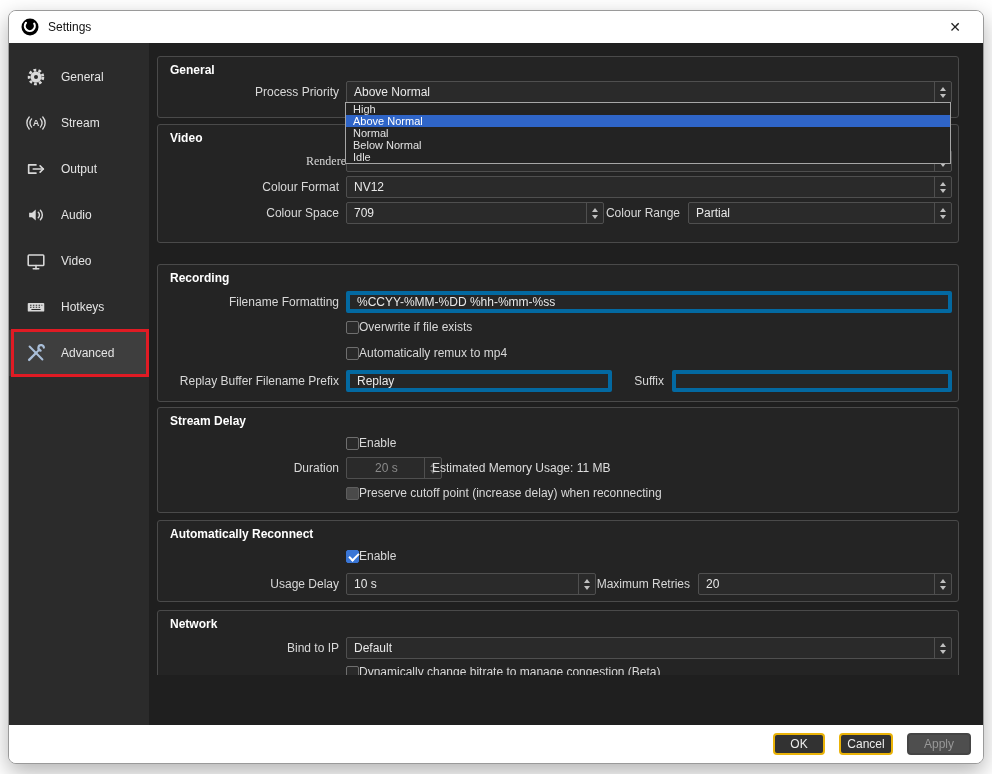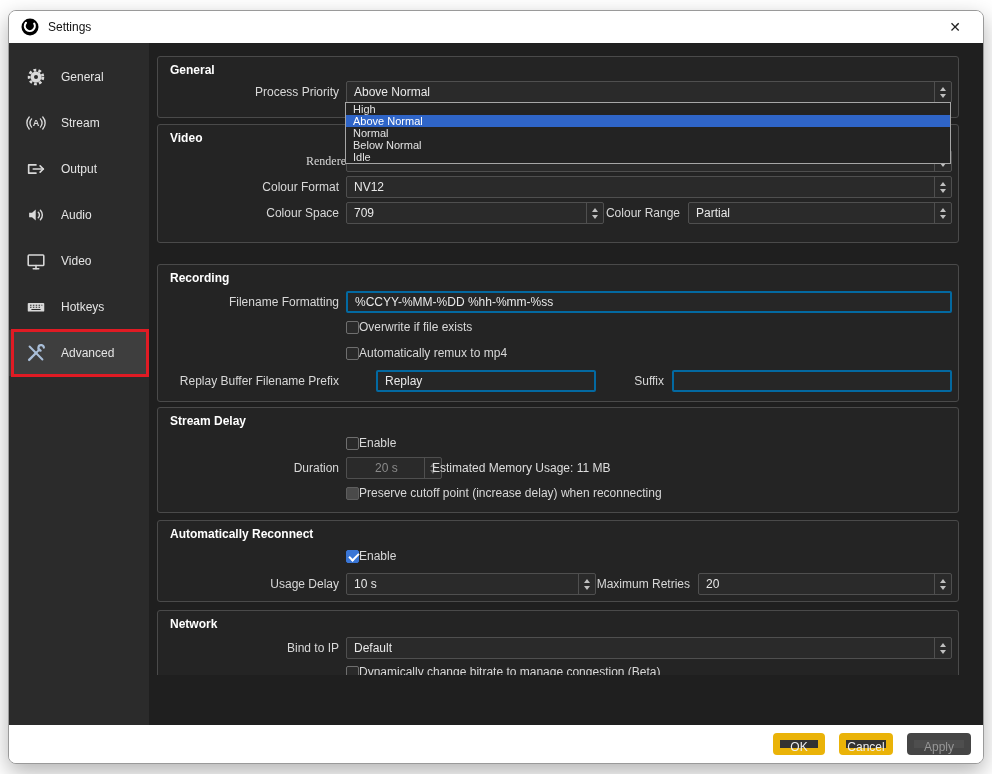--- a/index.html
+++ b/index.html
@@ -32,39 +32,39 @@
   .combo, .spinbox { position:absolute; height:22px; background:#2a2a2a; border:1px solid #4f4f4f; border-radius:2px;
            display:flex; align-items:center; padding-left:7px; color:#e8e8e8; font-size:12px; }
   .cval { white-space:nowrap; overflow:hidden; }
   .carr { margin-left:auto; width:17px; height:100%; border-left:1px solid #4f4f4f; display:flex; flex-direction:column;
           justify-content:center; align-items:center; gap:3px; flex:none; }
   .tu { width:0; height:0; border-left:3.5px solid transparent; border-right:3.5px solid transparent; border-bottom:4px solid #c0c0c0; }
   .td { width:0; height:0; border-left:3.5px solid transparent; border-right:3.5px solid transparent; border-top:4px solid #c0c0c0; }
   .disabledfield { color:#8a8a8a; }
   .disabledfield .tu { border-bottom-color:#6e6e6e; } .disabledfield .td { border-top-color:#6e6e6e; }
 
-  .tinput { position:absolute; height:22px; background:#262626; border:2px solid #0369a1; border-radius:2px;
+  .tinput { position:absolute; height:22px; background:#262626; border:4px solid #0369a1; border-radius:2px;
             color:#e8e8e8; font-size:12px; padding:0 7px; outline:none; font-family:"Liberation Sans", sans-serif; }
 
   .checkrow { position:absolute; display:flex; align-items:center; gap:0; font-size:12px; color:#d8d8d8; height:14px; }
   .cb { width:13px; height:13px; border:1px solid #6f6f6f; background:#2a2a2a; border-radius:2px; flex:none; position:relative; }
   .cb.checked { background:#3a76d6; border-color:#3a76d6; }
   .cb.checked::after { content:""; position:absolute; left:3.5px; top:0.5px; width:4px; height:8px;
                        border:solid #fff; border-width:0 2px 2px 0; transform:rotate(45deg); }
   .cb.disabled { background:#4a4a4a; border-color:#5e5e5e; }
 
   .popup { position:absolute; left:196px; top:59px; width:606px; background:#232323; border:1px solid #a6a6a6; z-index:40; }
   .opt { height:12px; line-height:12px; padding-left:7px; font-size:11px; color:#e2e2e2; white-space:nowrap; }
   .opt.selected { background:#2f65c8; color:#ffffff; }
 
   .annotation { position:absolute; left:2px; top:318px; width:138px; height:48px; border:3px solid #e01b24; z-index:60; pointer-events:none; }
 
   .footer { position:absolute; left:0; right:0; bottom:0; height:38px; background:#ffffff; display:flex;
             align-items:center; justify-content:flex-end; gap:14px; padding-right:12px; }
-  .btn { height:22px; background:#323232; color:#ececec; border:7px solid #eab308; border-radius:4px; font-size:12px;
+  .btn { height:22px; background:#323232; color:#ececec; border:2px solid #eab308; border-radius:4px; font-size:12px;
          font-family:"Liberation Sans", sans-serif; }
   .btn.disabled { background:#4e4e4e; color:#979797; border-color:#454545; }
 
   svg { display:block; }
 </style>
 </head>
 <body>
 
 <div class="window">
 
@@ -213,21 +213,21 @@
           <input class="tinput" style="top: 26px; left: 188px; width: 606px;" value="%CCYY-%MM-%DD %hh-%mm-%ss">
           <div class="checkrow" style="top:55px;left:188px;">
             <span class="cb"></span>
             <span>Overwrite if file exists</span>
           </div>
           <div class="checkrow" style="top:81px;left:188px;">
             <span class="cb"></span>
             <span>Automatically remux to mp4</span>
           </div>
           <div class="lbl" style="top:105px;left:0;width:181px;">Replay Buffer Filename Prefix</div>
-          <input class="tinput" style="top: 105px; left: 188px; width: 220px; margin-left: 30px;" value="Replay">
+          <input class="tinput" style="top: 105px; left: 188px; width: 266px;" value="Replay">
           <div class="lbl" style="top:105px;left:420px;width:86px;">Suffix</div>
           <input class="tinput" style="top: 105px; left: 514px; width: 280px;" value="">
         </section>
 
         <section class="group" style="top:364px;height:106px;">
           <h3 class="gtitle">Stream Delay</h3>
           <div class="checkrow" style="top:28px;left:188px;">
             <span class="cb"></span>
             <span>Enable</span>
           </div>

